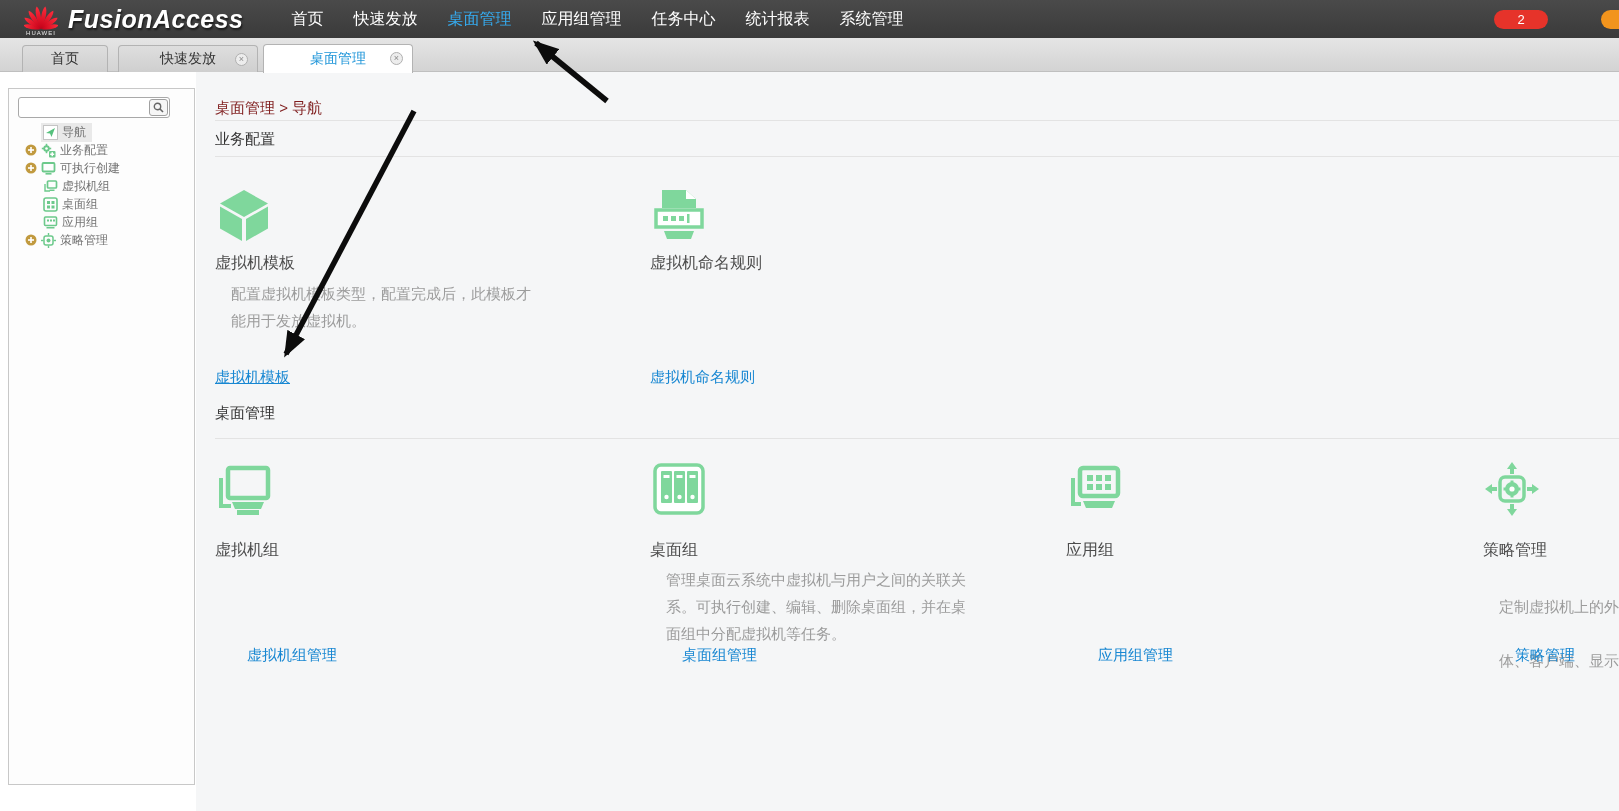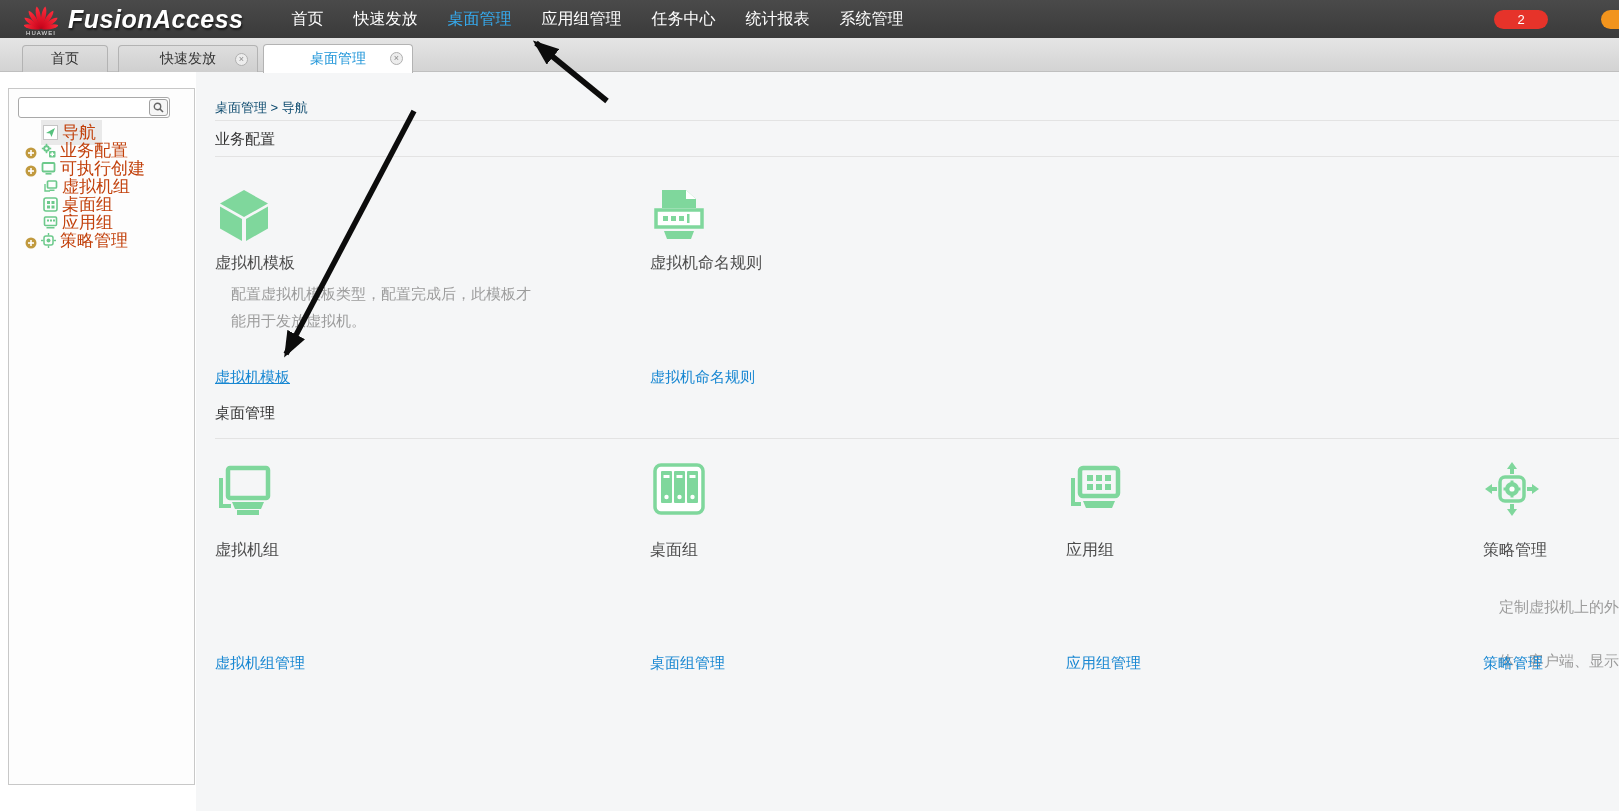--- a/index.html
+++ b/index.html
@@ -44,48 +44,48 @@
   .sidebar { position:absolute; left:8px; top:88px; width:187px; height:697px;
              background:#fdfdfd; border:1px solid #c8c8c8; z-index:2; }
   .search-row { position:absolute; left:9px; top:8px; width:152px; height:21px; }
   .search-input { width:152px; height:21px; border:1px solid #a9a9a9; border-radius:3px;
                   padding:0 24px 0 6px; font-size:12px; background:#fff; }
   .search-btn { position:absolute; right:2px; top:2px; width:19px; height:17px;
                 border:1px solid #a0a0a0; border-radius:3px; background:#f6f6f6;
                 display:flex; align-items:center; justify-content:center; cursor:pointer; }
   .tree { position:absolute; left:0; top:34px; width:100%; }
   .tree-row { display:flex; align-items:center; height:18px; padding-left:16px;
-              font-size:17px; color:#c2410c; cursor:pointer; white-space:nowrap;font-family:Liberation Serif, serif; }
+              font-size:12px; color:#737373; cursor:pointer; white-space:nowrap;font-family:Liberation Serif, serif; }
   .exp { width:12px; height:12px; margin-right:4px; flex:0 0 12px; }
   .exp-spacer { width:16px; flex:0 0 16px; }
   .t-icon { width:15px; height:15px; margin-right:4px; flex:0 0 15px; }
   .hl { display:flex; align-items:center; background:#e9e9e9; padding:1px 6px 1px 2px; }
   .hl .t-icon { margin-right:4px; }
 
   .main { position:absolute; left:196px; top:72px; right:0; bottom:0; }
-  .breadcrumb { position:absolute; left:19px; top:27px; font-size:13px; color:#0c4a6e; }
+  .breadcrumb { position:absolute; left:19px; top:27px; font-size:15px; color:#7f1d1d; }
   .hr { position:absolute; left:19px; right:0; border-top:1px solid #e3e3e3; }
   .hr1 { top:48px; } .hr2 { top:84px; } .hr3 { top:366px; }
   .sec-title { position:absolute; left:19px; font-size:15px; color:#333; }
   .sec1-title { top:58px; } .sec2-title { top:332px; }
 
   .row { position:absolute; left:0; right:0; }
   .row1 { top:108px; height:270px; }
   .row2 { top:382px; height:290px; }
   .card { position:absolute; width:372px; height:100%; }
   .card.c1 { left:19px; } .card.c2 { left:454px; } .card.c3 { left:870px; } .card.c4 { left:1287px; }
   .card-icon { position:absolute; left:0; top:6px; width:58px; height:58px; }
   .card-title { position:absolute; left:0; font-size:16px; color:#4c4c4c; }
   .card-desc { position:absolute; left:16px; width:372px; font-size:15px; color:#9c9c9c;
                line-height:27px; white-space:pre-line; }
   .card-link { position:absolute; left:0; font-size:15px; color:#1887d2; cursor:pointer;
                text-decoration:none; }
   .card-link.hovered { text-decoration:underline; }
   .row1 .card-title { top:73px; } .row1 .card-desc { top:100px; } .row1 .card-link { top:188px; }
-  .row2 .card-title { top:86px; } .row2 .card-desc { top:112px; } .row2 .card-link { top:200px; }
+  .row2 .card-title { top:86px; } .row2 .card-desc { top:112px; } .row2 .card-link { top:192px;margin-left:32px; }
   .desc-line { white-space:nowrap; }
 
   .arrows { position:absolute; left:0; top:0; width:1619px; height:811px;
             pointer-events:none; z-index:40; }
 </style>
 </head>
 <body>
 
 <div class="page">
 
@@ -353,20 +353,23 @@
               <rect x="13.5" y="15" width="6" height="3"></rect>
               <rect x="26.5" y="15" width="6" height="3"></rect>
               <rect x="39.5" y="15" width="6" height="3"></rect>
               <circle cx="16.5" cy="37" r="2.2"></circle>
               <circle cx="29.5" cy="37" r="2.2"></circle>
               <circle cx="42.5" cy="37" r="2.2"></circle>
             </g>
           </svg>
         </div>
         <div class="card-title">桌面组</div>
+        <div class="card-desc">管理桌面云系统中虚拟机与用户之间的关联关
+系。可执行创建、编辑、删除桌面组，并在桌
+面组中分配虚拟机等任务。</div>
         <a class="card-link">桌面组管理</a>
       </div>
 
       <div class="card c3">
         <div class="card-icon">
           <svg width="58" height="58" viewBox="0 0 58 58">
             <path d="M7 18 v26 h8" fill="none" stroke="#7fd79c" stroke-width="4"></path>
             <rect x="14" y="8" width="38" height="28" rx="3" fill="none" stroke="#7fd79c" stroke-width="4.5"></rect>
             <g fill="#7fd79c">
               <rect x="21" y="15" width="6" height="6"></rect>

